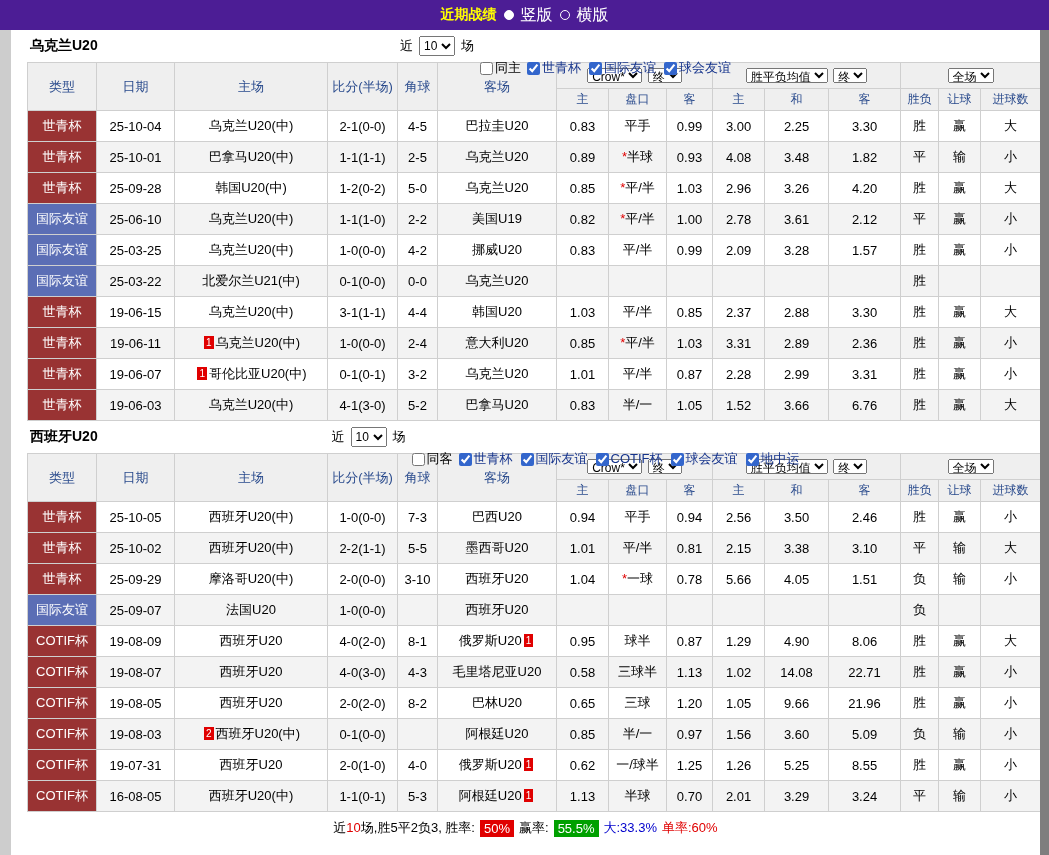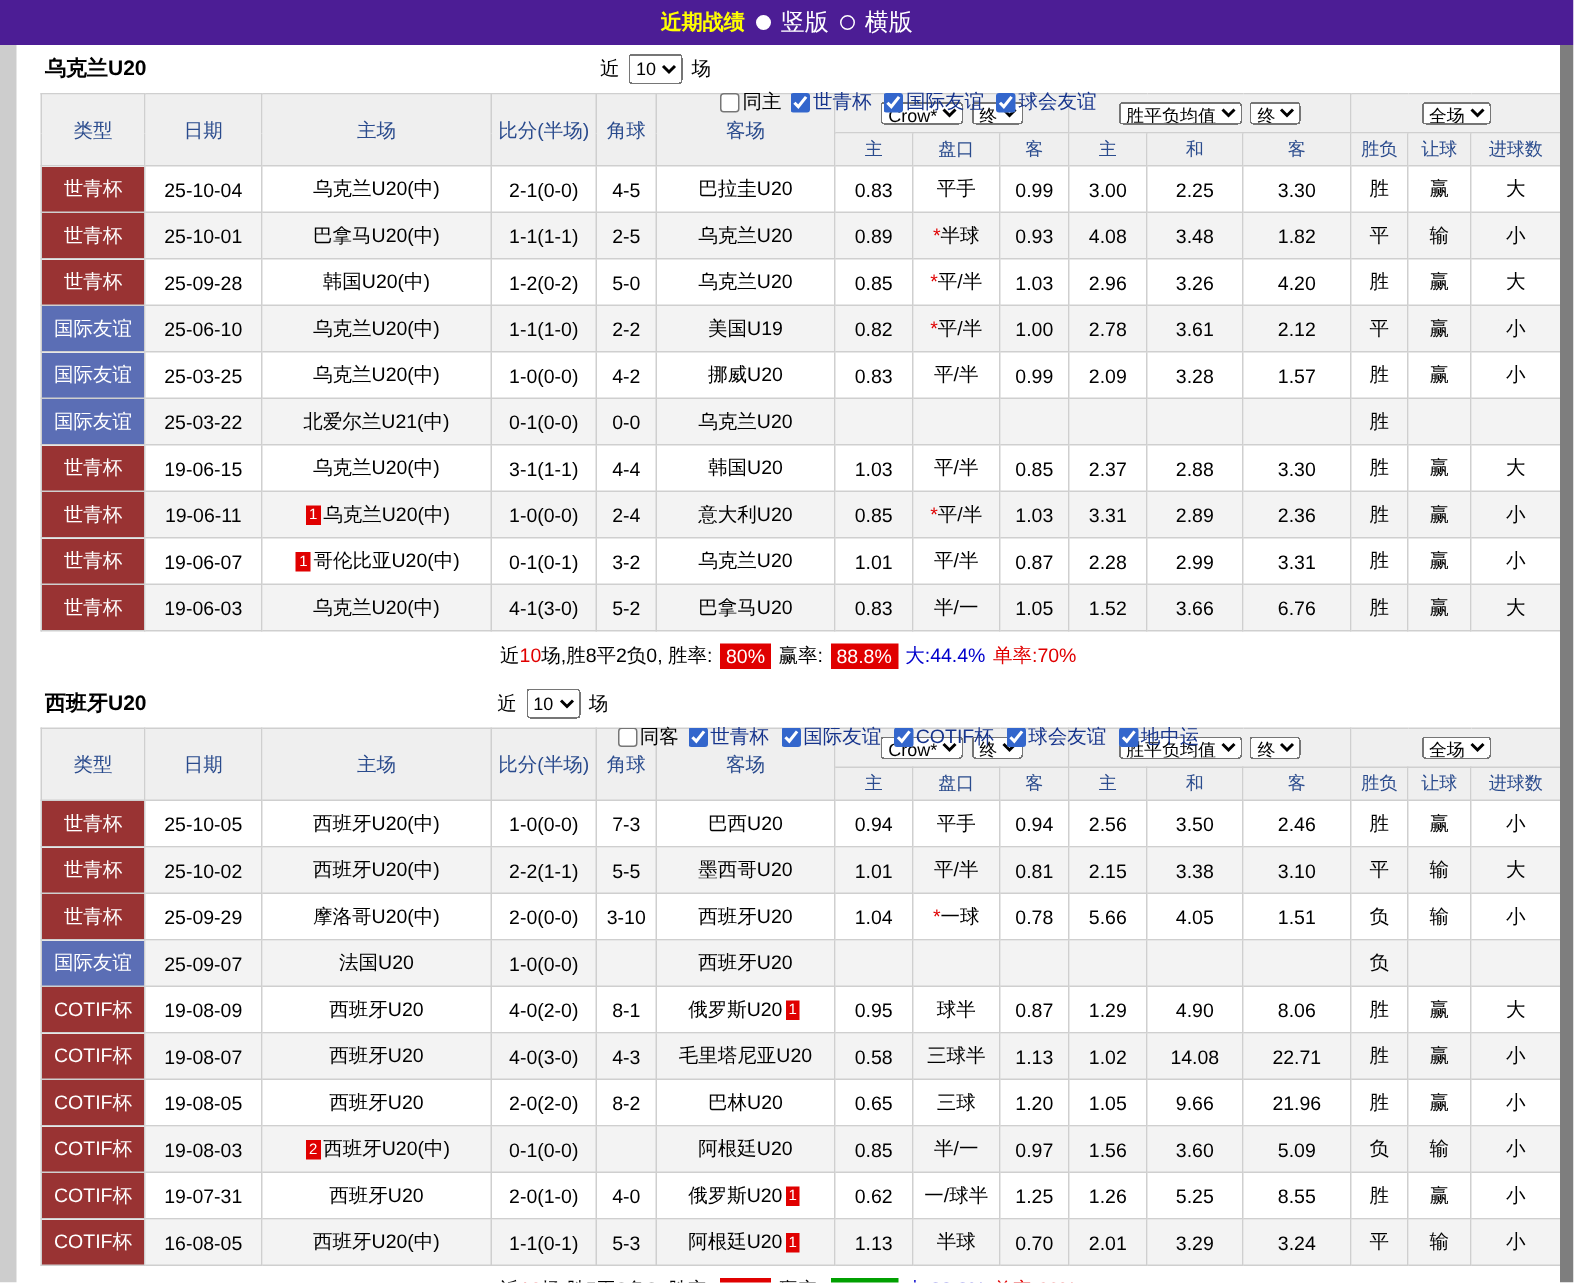--- a/index.html
+++ b/index.html
@@ -322,28 +322,20 @@
           <td class="odds">1.52</td>
           <td class="odds">3.66</td>
           <td class="odds">6.76</td>
           <td class="res c-red">胜</td>
           <td class="res c-red">赢</td>
           <td class="res c-red">大</td>
         </tr>
       </tbody>
   </table>
 
-  <div class="summary">
-    <span><span>近</span><span class="c-red">10</span><span>场,胜8平2负0, 胜率:</span></span>
-    <span class="badge badge-red">80%</span>
-    <span>赢率:</span>
-    <span class="badge badge-red">88.8%</span>
-    <span class="c-blue">大:44.4%</span>
-    <span class="c-red">单率:70%</span>
-  </div>
 
   <div class="section-bar">
     <div class="team-name">西班牙U20</div>
     <div class="filters">
       <span>近</span>
       <select><option>10</option></select>
       <span>场</span>
       <label class="chk">
         <input type="checkbox" style="">
         <span class="same-label">同客</span>

